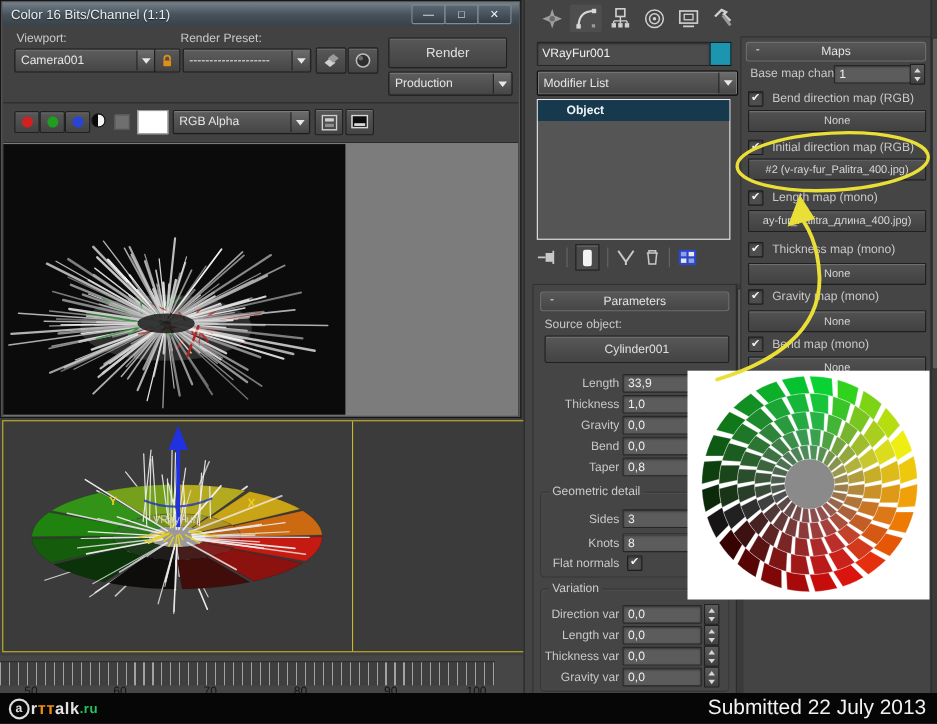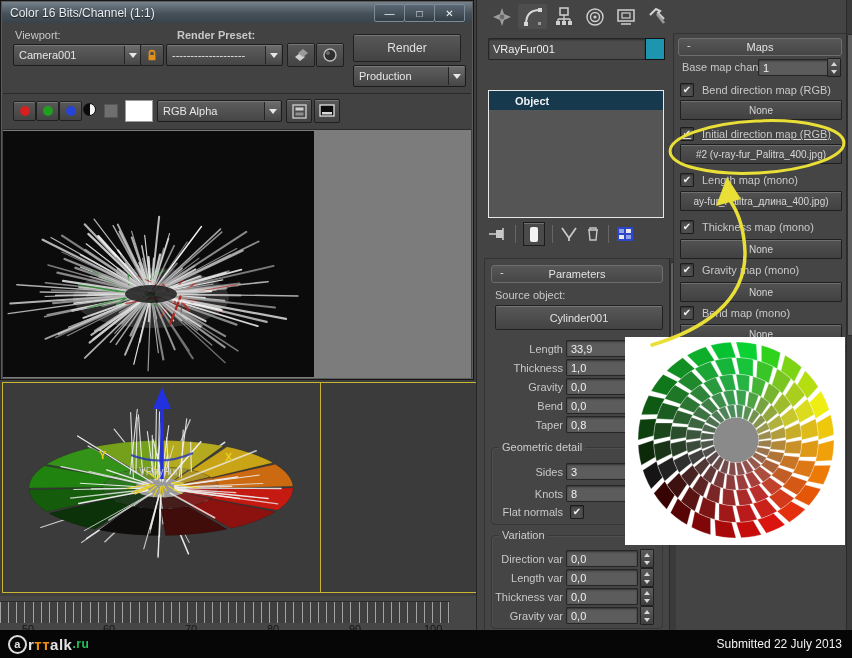--- a/index.html
+++ b/index.html
@@ -53,21 +53,21 @@
   #ruler{left:0;top:5px;width:450px;height:21px;background:
      repeating-linear-gradient(90deg,#a2a2a2 0px,#a2a2a2 1px,transparent 1px,transparent 8.15px),#3f3f3f;
      border-top:1px solid #2c2c2c;}
   .tmark{position:absolute;top:27px;color:#161616;font-size:11px;}
   #bottombar{left:0;top:630px;width:852px;height:28px;background:#060606;z-index:30;display:flex;align-items:center;}
   #logo{display:flex;align-items:center;margin-left:8px;font-weight:bold;font-size:15px;letter-spacing:.5px;color:#e2e2e2;}
   #logo .circle-a{width:15px;height:15px;border:2px solid #dcdcdc;border-radius:50%;display:flex;align-items:center;
      justify-content:center;font-size:11px;margin-right:1px;}
   #logo .orange{color:#ef8d13;}
   #logo .gray{color:#22c55e;font-size:12px;}
-  #submitted{position:absolute;right:10px;color:#f2f2f2;font-size:12px;}
+  #submitted{position:absolute;right:10px;color:#f2f2f2;font-size:19px;}
   
   #cmdpanel{left:476px;top:0;width:376px;height:658px;background:#444444;border-left:1px solid #262626;}
   .tabicon{width:29px;height:25px;display:flex;align-items:center;justify-content:center;}
   #stacklist{background:#555555;border:1px solid #e8e8e8;}
   #stack-object-row{background:#16394e;color:#eef2f4;height:19px;display:flex;align-items:center;padding-left:26px;}
   .stackbar-sep{width:1px;height:18px;background:#666;}
   .map-btn{position:absolute;left:6px;width:160px;height:18px;background:linear-gradient(#525252,#414141);
      border:1px solid #1f1f1f;box-shadow:inset 0 1px 0 #6f6f6f;color:#d6d6d6;display:flex;align-items:center;
      justify-content:center;font-size:10px;white-space:nowrap;overflow:hidden;border-radius:1px;}
   .map-row{position:absolute;left:6px;display:flex;align-items:center;gap:8px;}
@@ -104,21 +104,21 @@
     <span class="sel-arrow">
         <i></i>
       </span>
   </div>
   <div class="btn3d abs" style="left:139px;top:43px;width:22px;height:20px;">
     <svg width="14" height="14" viewBox="0 0 16 16">
       <path d="M5 8 V6 a3 3 0 0 1 6 0 V8" fill="none" stroke="#e09018" stroke-width="1.8"></path>
       <rect x="4" y="8" width="8" height="6" rx="1" fill="#e09018"></rect>
     </svg>
   </div>
-  <div class="abs glabel" style="left:176px;top:28px;font-weight:bold;">Render Preset:</div>
+  <div class="abs glabel" style="left:163px;top:28px;">Render Preset:</div>
   <div class="sel abs" style="left:165px;top:43px;width:110px;height:20px;">
     <span>--------------------</span>
     <span class="sel-arrow">
         <i></i>
       </span>
   </div>
   <div class="btn3d abs" style="left:286px;top:42px;width:26px;height:22px;">
     <svg width="16" height="14" viewBox="0 0 16 14">
       <path d="M2 9 L7 5 L12 9 L7 13 Z" fill="#cfcfcf"></path>
         <path d="M5 5 L10 1 L15 5 L10 9 Z" fill="#9a9a9a"></path>
@@ -570,20 +570,26 @@
         <path d="M10 7 L17 16" stroke="#9a9a9a" stroke-width="2.6"></path>
       </svg>
     </div>
   </div>
 
   <div class="field abs" style="left:11px;top:38px;width:152px;height:20px;background:#4c4c4c;">
     <span>VRayFur001</span>
   </div>
   <div class="abs" style="left:168px;top:38px;width:18px;height:20px;background:#1e95ae;border:1px solid #111;"></div>
 
+  <div class="sel abs" style="left:11px;top:64px;width:176px;height:21px;border:1px solid #0a0a0a;box-shadow:inset 0 0 0 1px #777,inset 0 1px 0 #8a8a8a;">
+    <span>Modifier List</span>
+    <span class="sel-arrow">
+        <i></i>
+      </span>
+  </div>
 
   <div id="stacklist" class="abs" style="left:11px;top:90px;width:174px;height:126px;font-weight:bold;">
     <div id="stack-object-row">
       <span>Object</span>
     </div>
   </div>
 
   <div class="abs" style="left:11px;top:222px;width:176px;height:24px;display:flex;align-items:center;gap:7px;">
     <div style="display:flex;align-items:center;">
       <svg width="20" height="14" viewBox="0 0 20 14">
@@ -772,21 +778,21 @@
         <i class="up"></i>
         <i class="dn"></i>
       </div>
 
     <div class="map-row" style="top:49px;">
       <span class="cb">✔</span>
       <span class="glabel">Bend direction map (RGB)</span>
     </div>
     <div class="map-btn" style="top:66px;">None</div>
 
-    <div class="map-row" style="top:93px;text-decoration:underline;">
+    <div class="map-row" style="top:93px;">
       <span class="cb">✔</span>
       <span class="glabel">Initial direction map (RGB)</span>
     </div>
     <div class="map-btn" style="top:110px;">#2 (v-ray-fur_Palitra_400.jpg)</div>
 
     <div class="map-row" style="top:139px;">
       <span class="cb">✔</span>
       <span class="glabel">Length map (mono)</span>
     </div>
     <div class="map-btn" style="top:157px;">ay-fur_Palitra_длина_400.jpg)</div>

